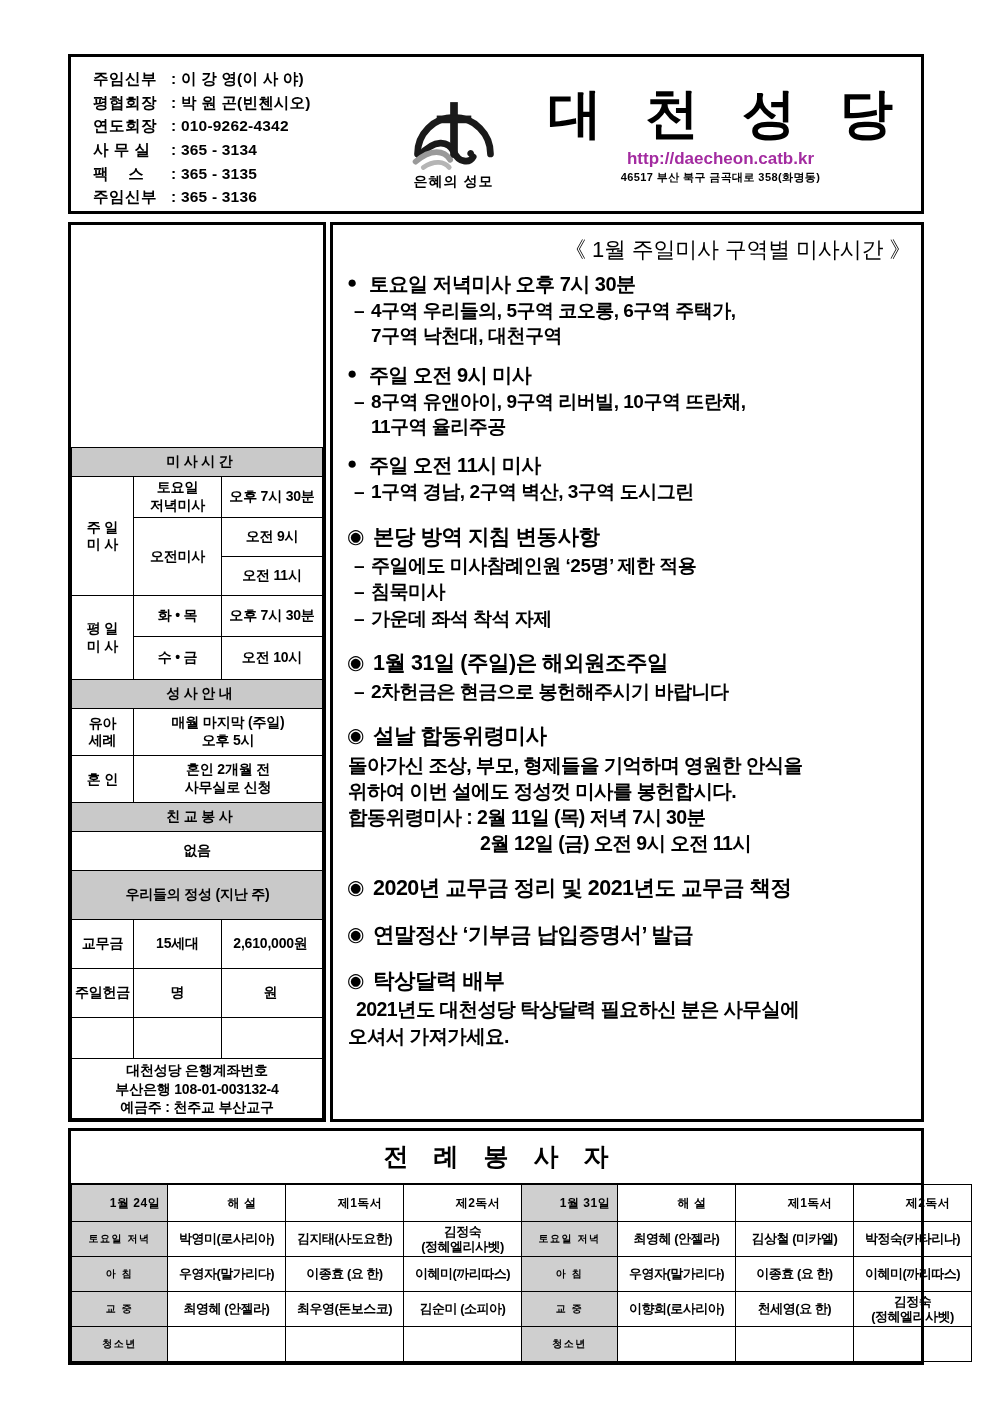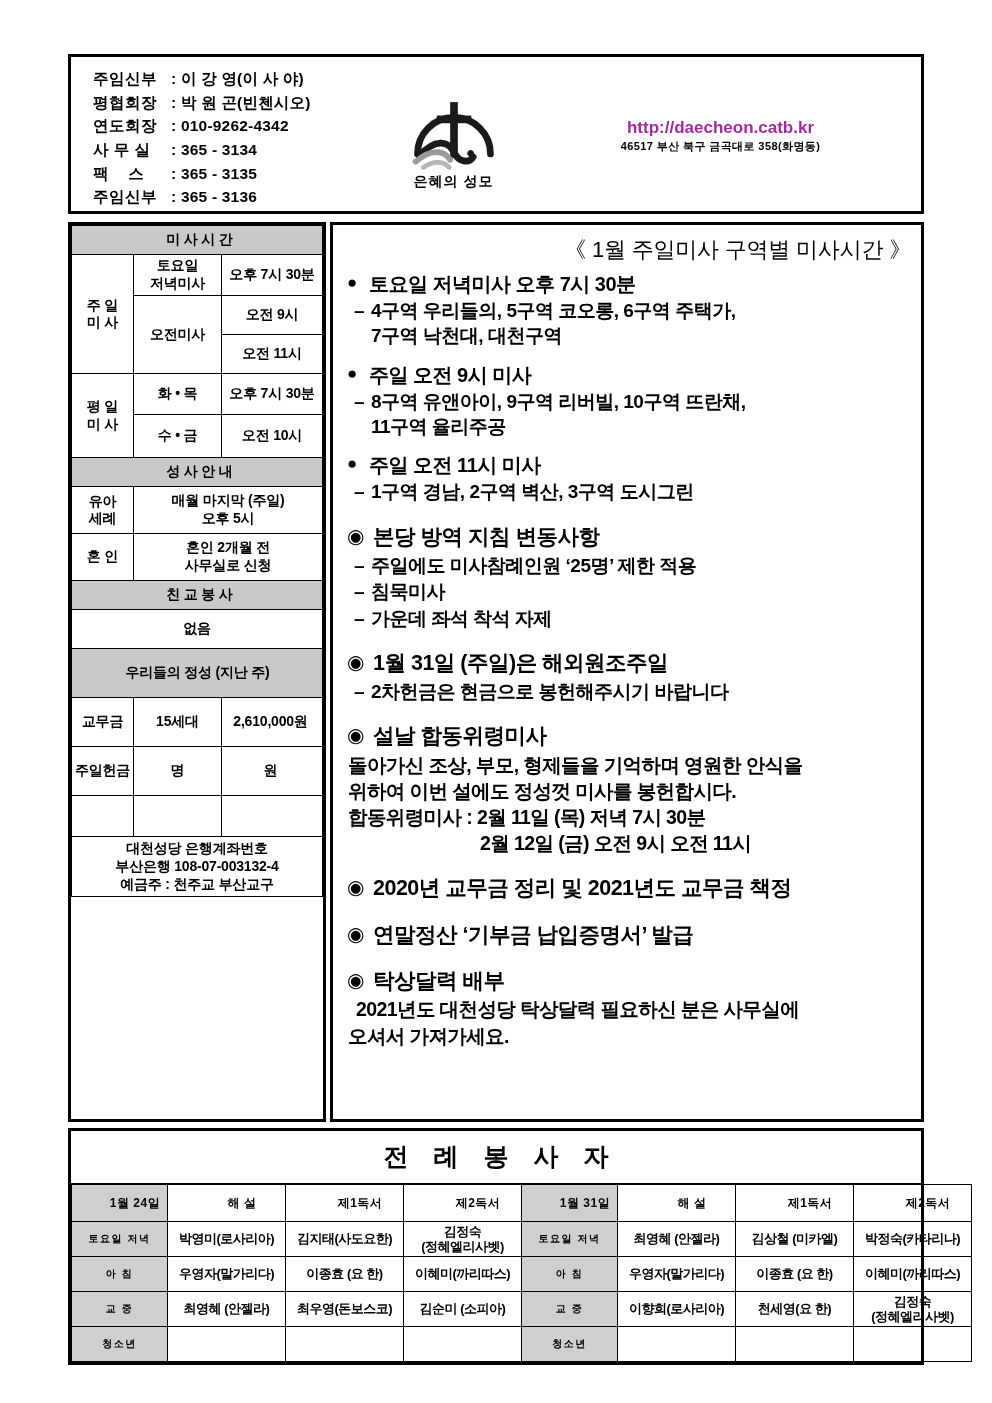--- a/index.html
+++ b/index.html
@@ -121,20 +121,21 @@
     flex-direction: row;
   }
 
   
   .sidebar {
     width: 258px;
     border: 3px solid #000;
     box-sizing: border-box;
     display: flex;
     flex-direction: column;
+    justify-content: flex-end;
   }
   .sb-table { width: 100%; border-collapse: collapse; table-layout: fixed; }
   .sb-table td, .sb-table th {
     border: 1px solid #000;
     text-align: center;
     vertical-align: middle;
     font-weight: bold;
     font-size: 14px;
     padding: 2px 1px;
     letter-spacing: -0.2px;
@@ -310,20 +311,21 @@
           <rect x="46" y="22" width="8" height="58" fill="#1a1a1a"></rect>
           <rect x="32" y="36" width="36" height="8" fill="#1a1a1a"></rect>
           <path d="M14 78 C30 60 44 62 50 74 C55 85 66 86 70 79" fill="none" stroke="#1a1a1a" stroke-width="7" stroke-linecap="round"></path>
           <path d="M70 79 C73 74 68 70 65 73 C62 76 65 80 70 79 Z" fill="#1a1a1a"></path>
           <path d="M10 84 C26 70 40 72 46 82" fill="none" stroke="#9a9a9a" stroke-width="6" stroke-linecap="round"></path>
           <path d="M18 90 C30 82 40 84 45 90" fill="none" stroke="#b5b5b5" stroke-width="5" stroke-linecap="round"></path>
         </svg>
         <div class="logo-caption">은혜의 성모</div>
       </div>
       <div class="title-block">
+        <div class="church-title">대 천 성 당</div>
         <div class="church-url">http://daecheon.catb.kr</div>
         <div class="church-address">46517 부산 북구 금곡대로 358(화명동)</div>
       </div>
     </div>
   </div>
 
   <div class="body-wrap">
 
     <div class="sidebar">
       <table class="sb-table">
@@ -391,21 +393,21 @@
             <td class="tm money">원</td>
           </tr>
           <tr>
             <td class="tm" style="height:36px"></td>
             <td class="tm cnt"></td>
             <td class="tm money"></td>
           </tr>
           <tr>
             <td colspan="3" class="bank-cell">
               <div>대천성당 은행계좌번호</div>
-              <div>부산은행 108-07-003132-4</div>
+              <div>부산은행 108-01-003132-4</div>
               <div>예금주 : 천주교 부산교구</div>
             </td>
           </tr>
         </tbody>
       </table>
     </div>
 
     <div class="main">
       <div class="main-title">《 1월 주일미사 구역별 미사시간 》</div>
 

